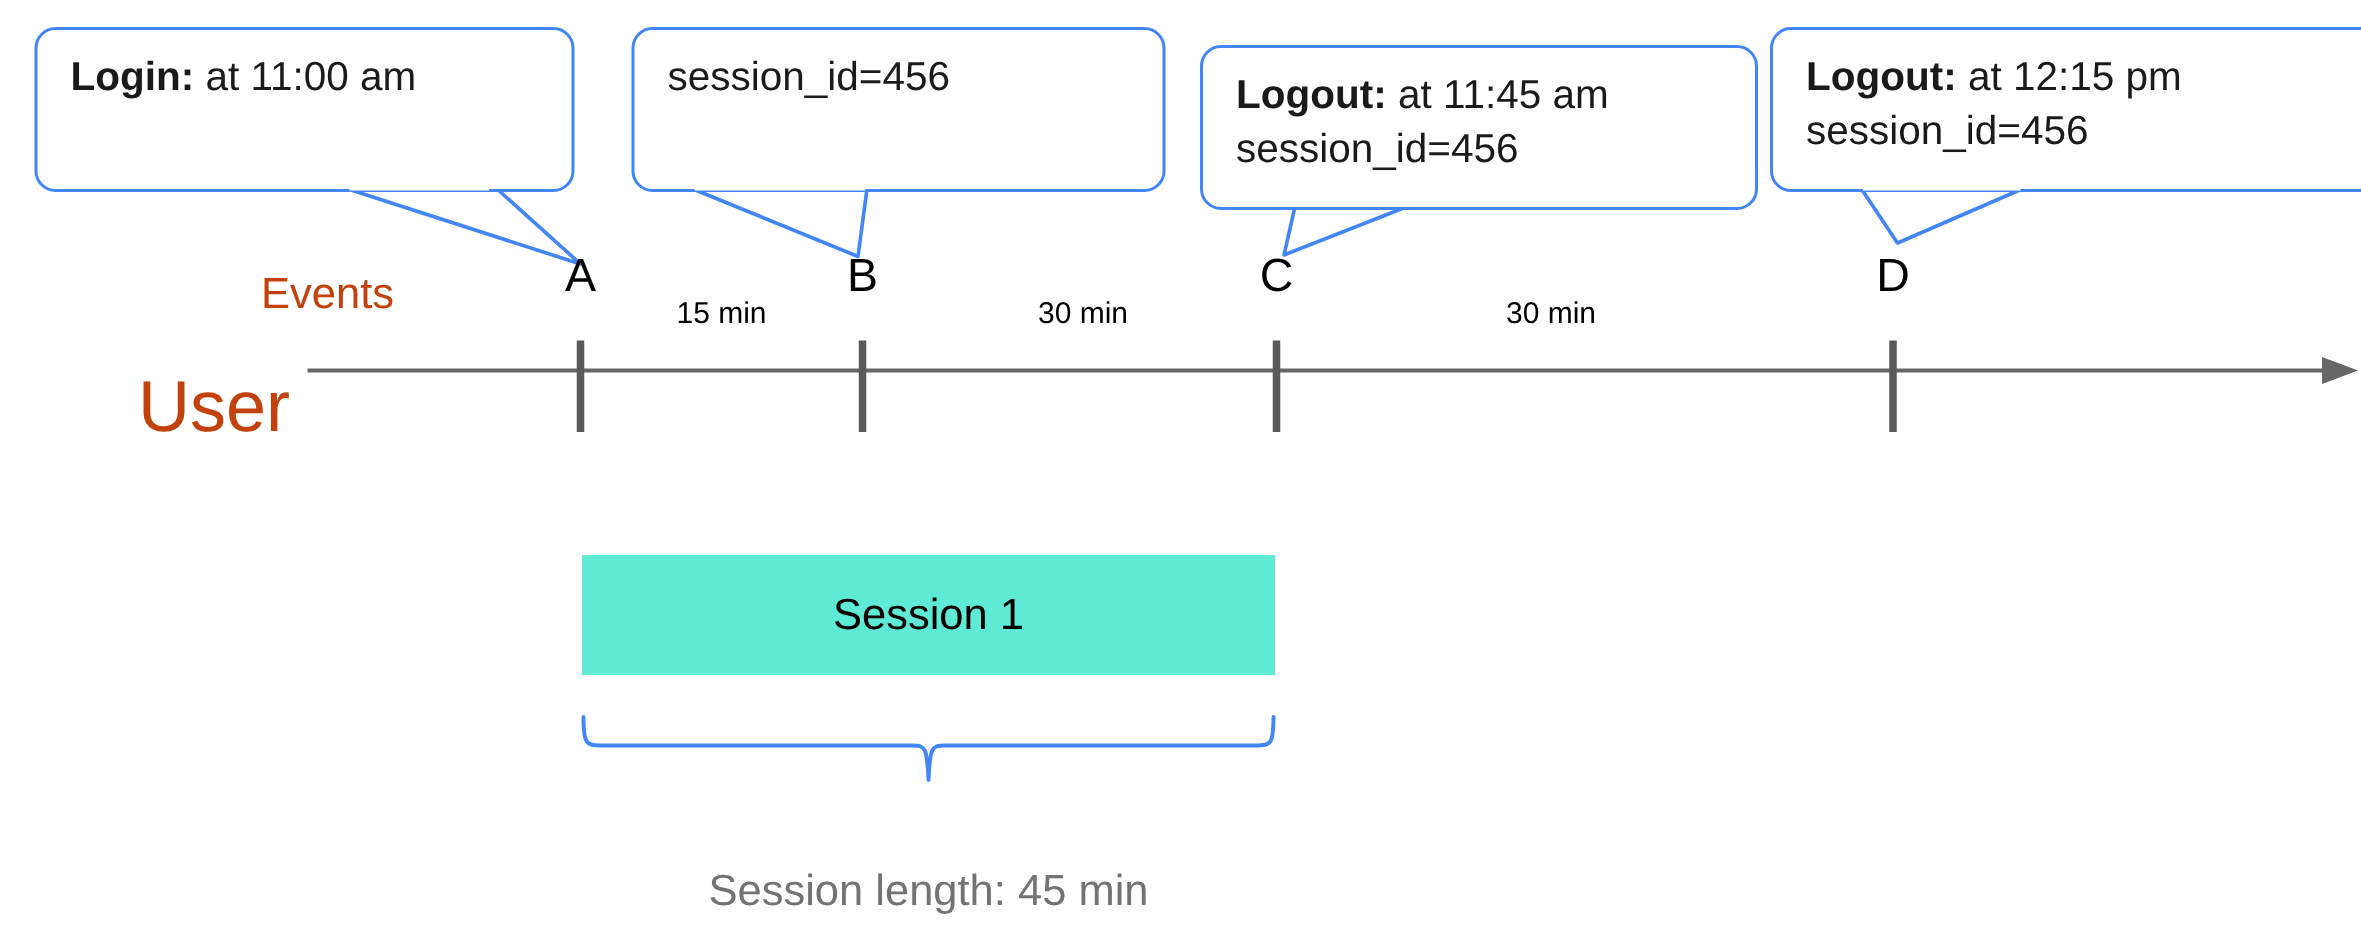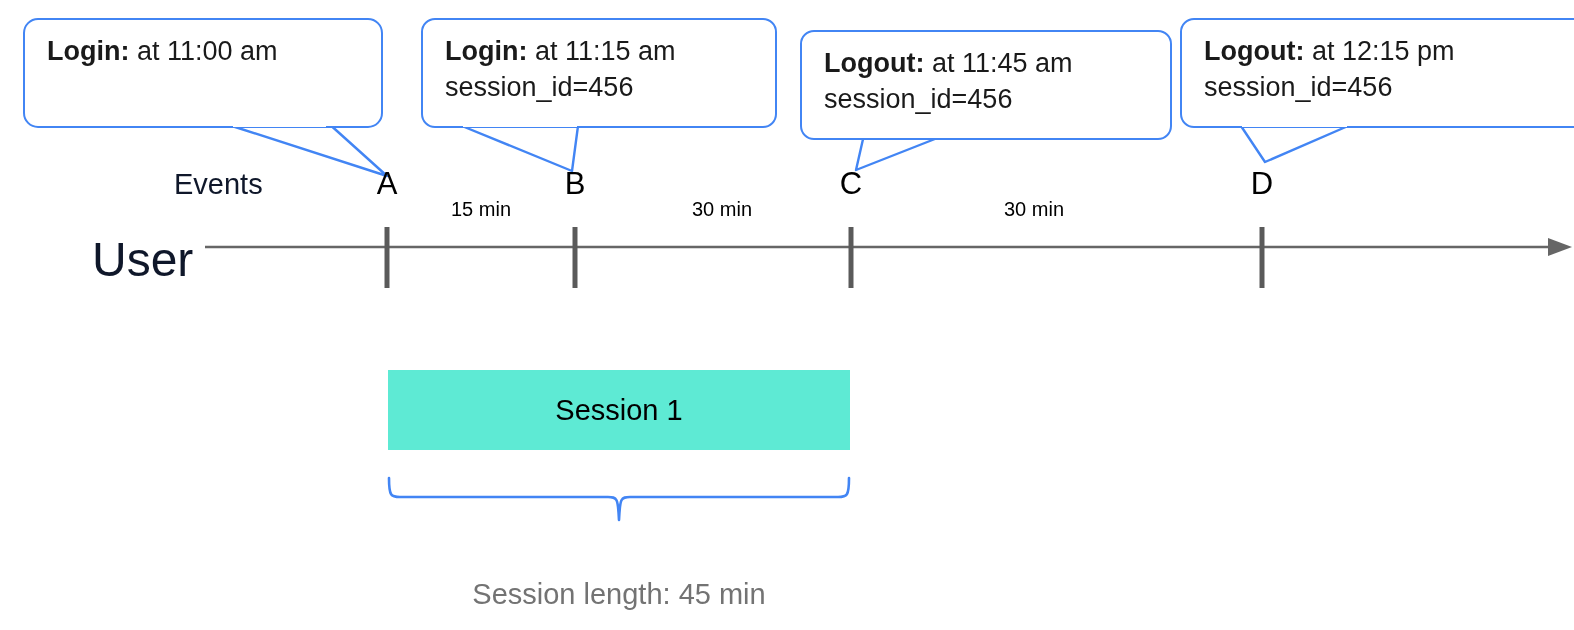--- a/index.html
+++ b/index.html
@@ -65,23 +65,24 @@
     position: absolute;
     left: 0;
     top: 0;
     width: 1574px;
     height: 630px;
     z-index: 1;
   }
 
   .row-label {
     position: absolute;
-    color: #0f172a;
-    white-space: nowrap;
-    z-index: 5;
+    color: #c2410c;
+    white-space: nowrap;
+    z-index: 5;
+    margin-top: 12px;
   }
   .row-label.events {
     font-size: 29px;
     left: 174px;
     top: 168px;
   }
   .row-label.user {
     font-size: 48px;
     left: 92px;
     top: 232px;
@@ -152,30 +153,27 @@
     <line x1="575" y1="227" x2="575" y2="288" stroke="#5a5a5a" stroke-width="5"></line>
     <line x1="851" y1="227" x2="851" y2="288" stroke="#5a5a5a" stroke-width="5"></line>
     <line x1="1262" y1="227" x2="1262" y2="288" stroke="#5a5a5a" stroke-width="5"></line>
 
     <path d="M 389,478 C 389,496 391,497 400,497
              L 608,497 C 617,497 618,498 619,520
              C 620,498 621,497 630,497
              L 838,497 C 847,497 849,496 849,478" fill="none" stroke="#4285f4" stroke-width="2.6" stroke-linecap="round" stroke-linejoin="round"></path>
   </svg>
 
-  <div class="callout" style="left:23px; top:18px; width:360px; height:110px;border-radius:15px;">
+  <div class="callout" style="left:23px; top:18px; width:360px; height:110px;">
     <div class="line">
       <span class="evt">Login:</span><span> at 11:00 am</span>
     </div>
   </div>
 
   <div class="callout" style="left:421px; top:18px; width:356px; height:110px;">
-    <div class="line">
-      <span class="evt">Login:</span><span> at 11:15 am</span>
-    </div>
     <div class="line">session_id=456</div>
   </div>
 
   <div class="callout" style="left:800px; top:18px; width:372px; height:110px;margin-top:12px;">
     <div class="line">
       <span class="evt">Logout:</span><span> at 11:45 am</span>
     </div>
     <div class="line">session_id=456</div>
   </div>
 

